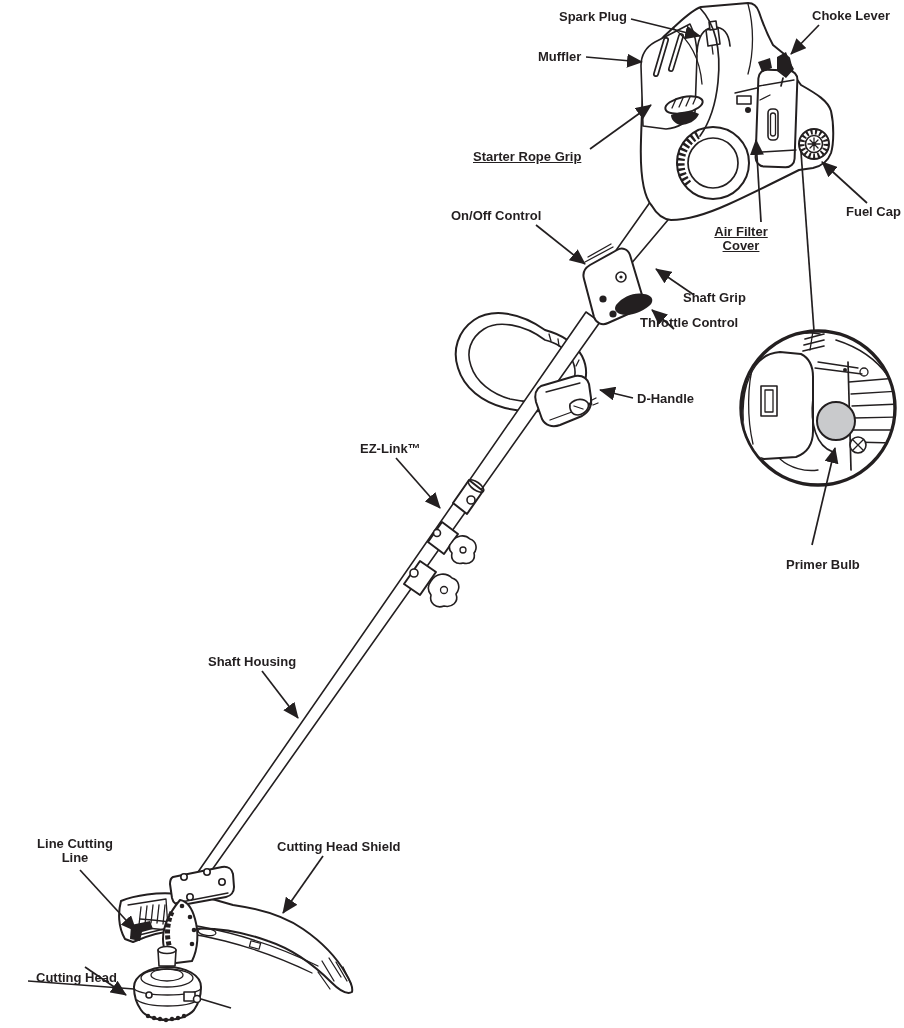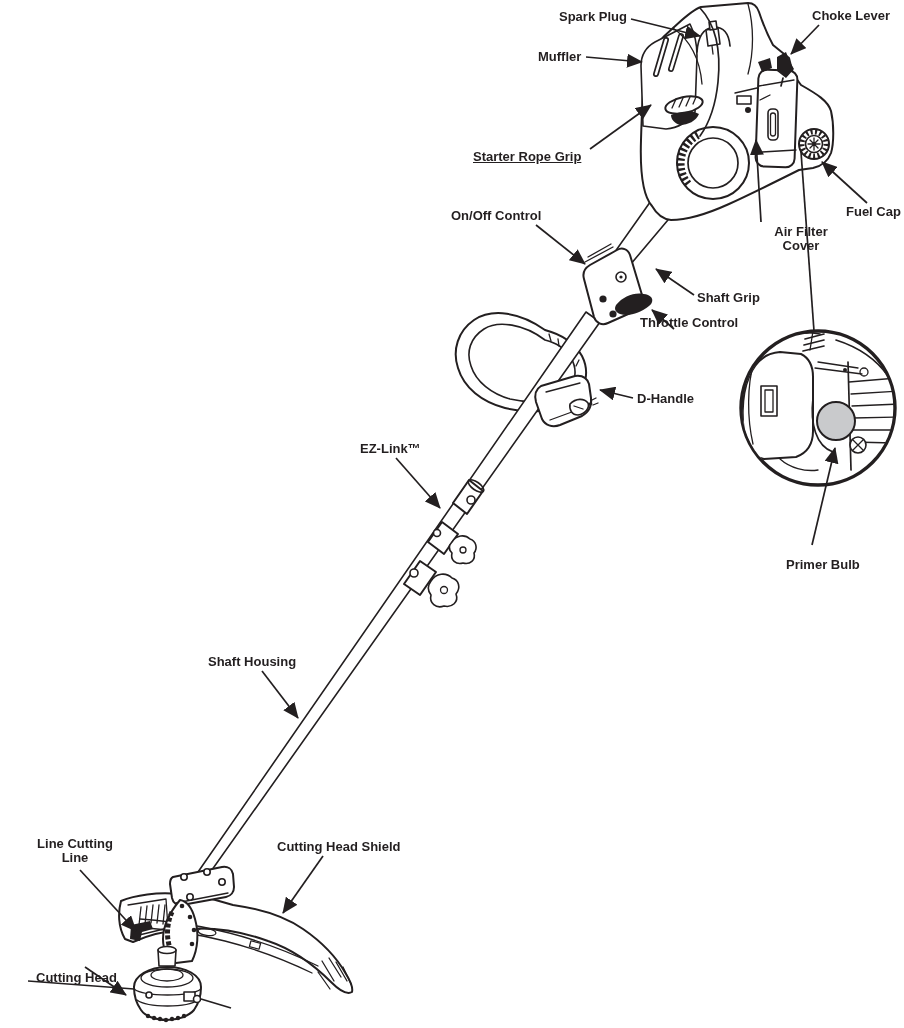--- a/index.html
+++ b/index.html
@@ -230,23 +230,23 @@
       <line class="ld" x1="323" y1="856" x2="283" y2="913" marker-end="url(#ah)"></line>
       <line class="ld" x1="85" y1="967" x2="126" y2="995" marker-end="url(#ah)"></line>
     </g>
   </svg>
 
   <div class="lbl" style="left:559px; top:10px;">Spark Plug</div>
   <div class="lbl" style="left:812px; top:9px;">Choke Lever</div>
   <div class="lbl" style="left:538px; top:50px;">Muffler</div>
   <div class="lbl" style="left:473px; top:150px;text-decoration:underline;">Starter Rope Grip</div>
   <div class="lbl" style="left:451px; top:209px;">On/Off Control</div>
-  <div class="lbl c" style="left:768px; top:225px; width:66px;">Air Filter Cover</div>
+  <div class="lbl c" style="left:708px; top:225px; width:66px;text-decoration:underline;">Air Filter Cover</div>
   <div class="lbl" style="left:846px; top:205px;">Fuel Cap</div>
-  <div class="lbl" style="left:697px; top:291px;">Shaft Grip</div>
+  <div class="lbl" style="left:683px; top:291px;">Shaft Grip</div>
   <div class="lbl" style="left:640px; top:316px;">Throttle Control</div>
   <div class="lbl" style="left:637px; top:392px;">D-Handle</div>
   <div class="lbl" style="left:360px; top:442px;">EZ-Link™</div>
   <div class="lbl" style="left:786px; top:546px;margin-top:12px;">Primer Bulb</div>
   <div class="lbl" style="left:208px; top:655px;">Shaft Housing</div>
   <div class="lbl c" style="left:27px; top:837px; width:96px;">Line Cutting Line</div>
   <div class="lbl" style="left:277px; top:840px;">Cutting Head Shield</div>
   <div class="lbl" style="left:36px;  top:951px;margin-top:20px;">Cutting Head</div>
 </div>
 

